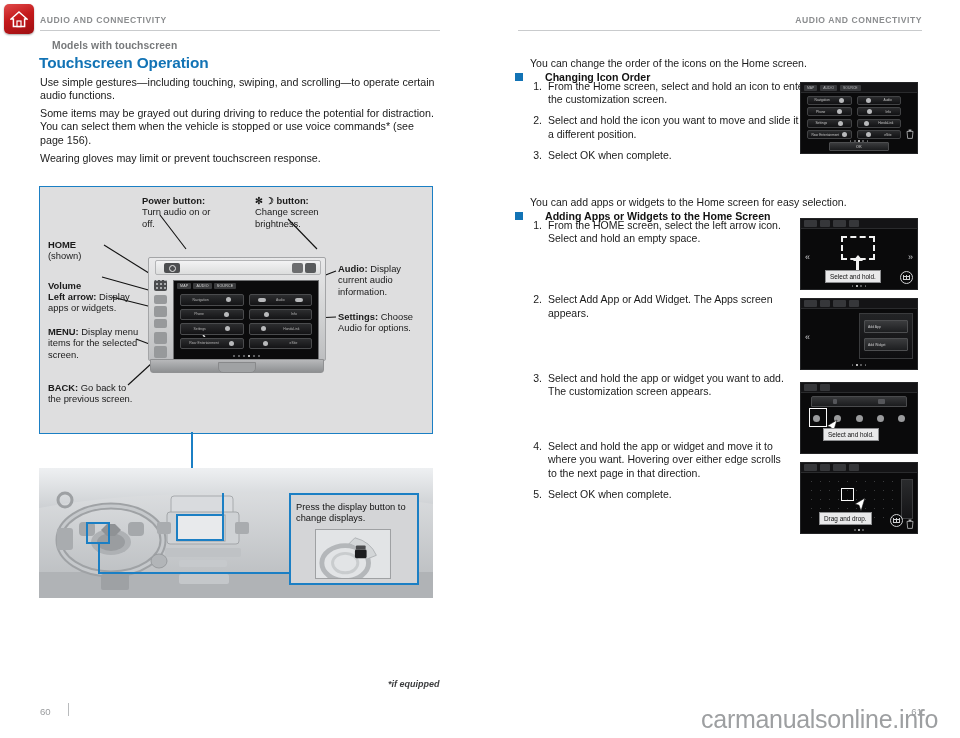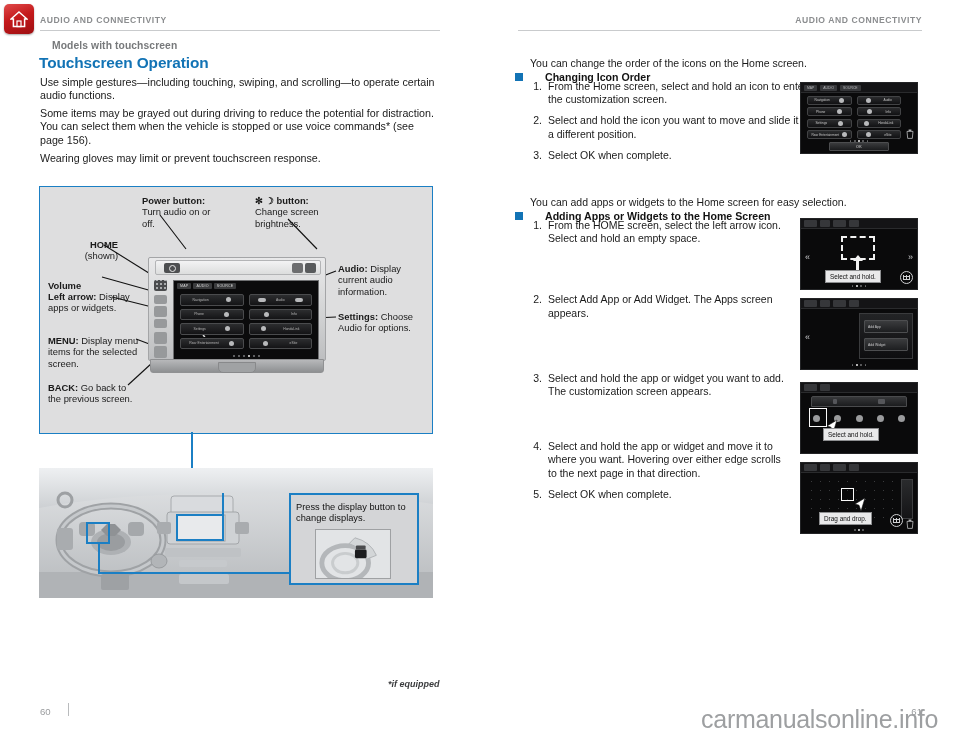--- a/index.html
+++ b/index.html
@@ -144,24 +144,24 @@
   .hu-base .grip{
     position:absolute;left:50%;transform:translateX(-50%);top:2px;
     width:36px;height:9px;background:#a0a2a4;border-radius:0 0 5px 5px;border:1px solid #88898b;
   }
 
   
   .cal{position:absolute;font-size:9.4px;line-height:11.4px;color:#1a1a1a;}
   .cal b{font-weight:bold;}
   .cal-power{left:102px;top:8px;width:80px;}
   .cal-bright{left:215px;top:8px;width:86px;}
-  .cal-home{left:8px;top:52px;width:70px;text-align:right;}
+  .cal-home{left:8px;top:52px;width:70px;}
   .cal-vol{left:8px;top:93px;width:70px;}
   .cal-larrow{left:8px;top:104px;width:86px;}
-  .cal-menu{left:8px;top:148px;width:92px;}
+  .cal-menu{left:8px;top:139px;width:92px;}
   .cal-back{left:8px;top:195px;width:86px;}
   .cal-audio{left:298px;top:76px;width:88px;}
   .cal-settings{left:298px;top:124px;width:90px;}
   .leaders{position:absolute;left:0;top:0;width:394px;height:248px;pointer-events:none;}
 
   
   .connector{
     position:absolute;left:191px;top:432px;width:2px;height:54px;background:#1b7fc4;
   }
 

